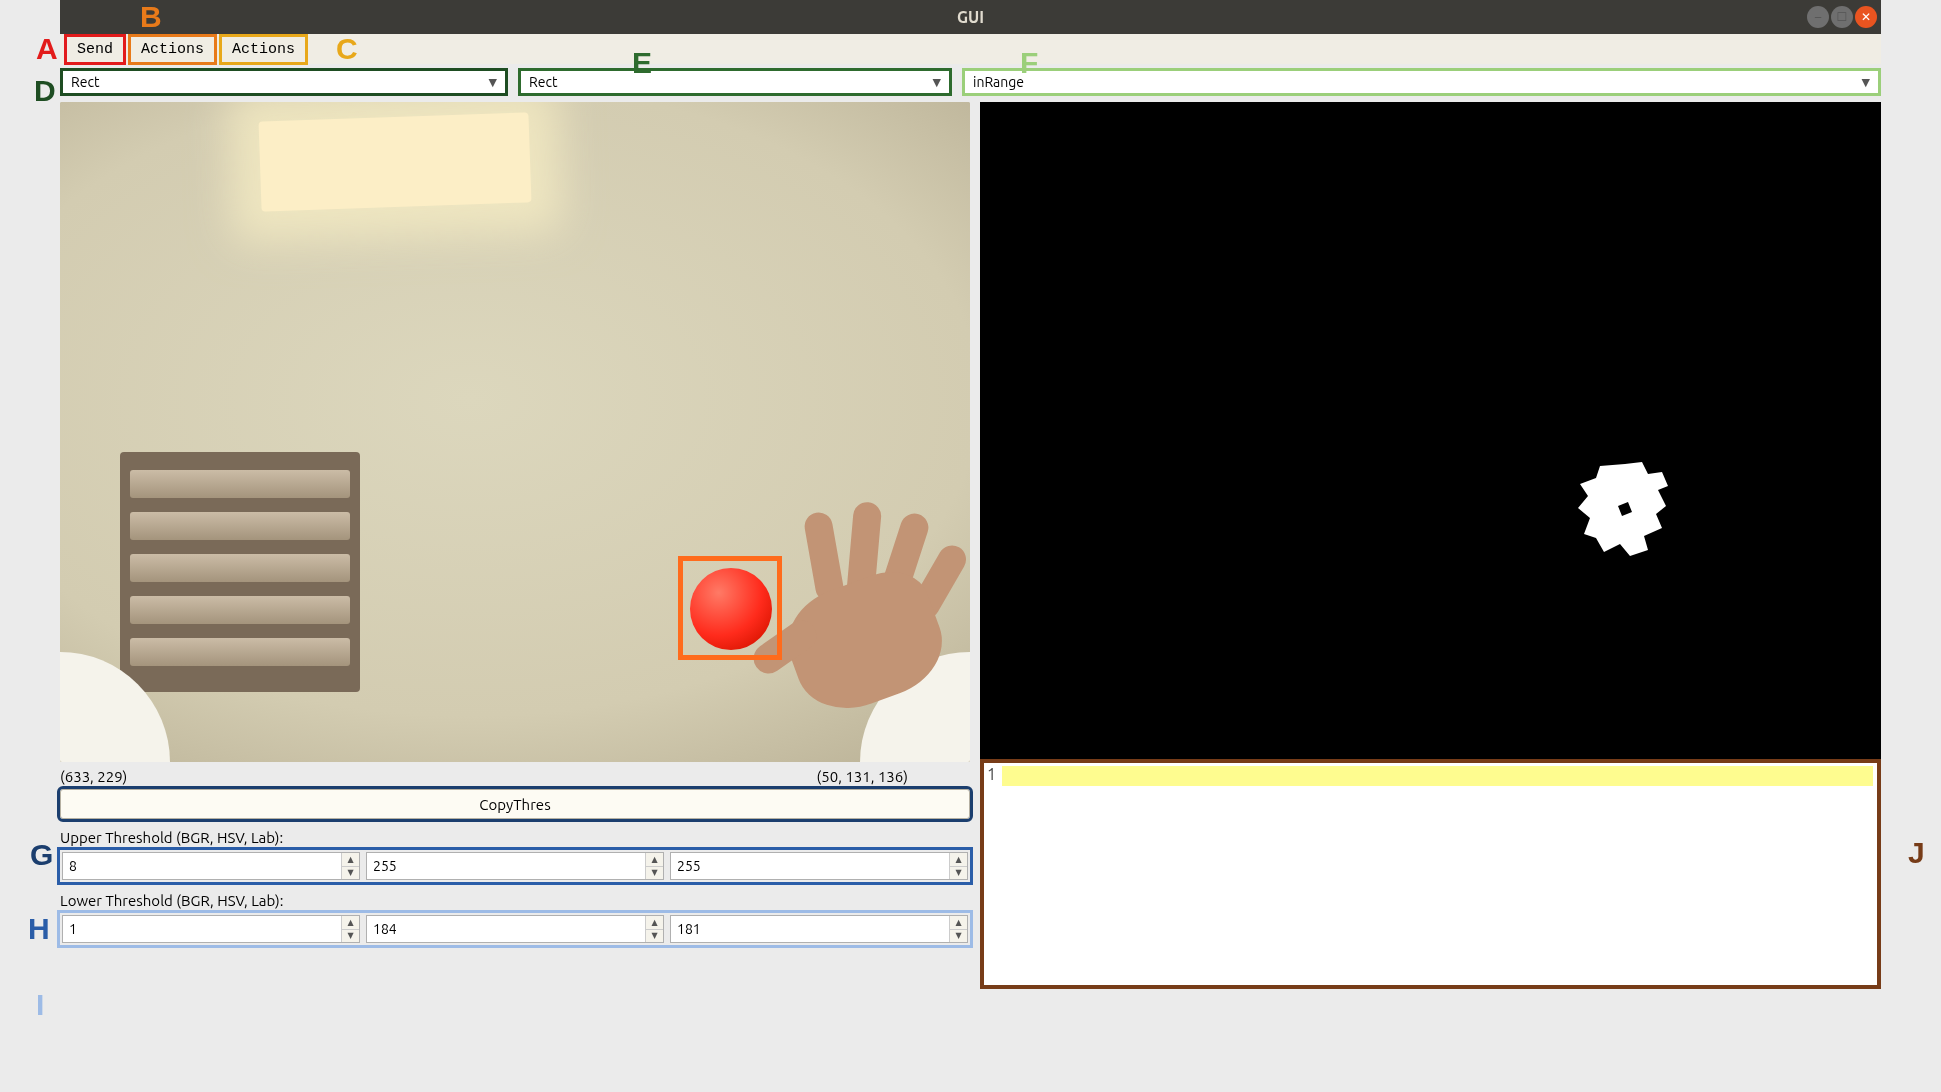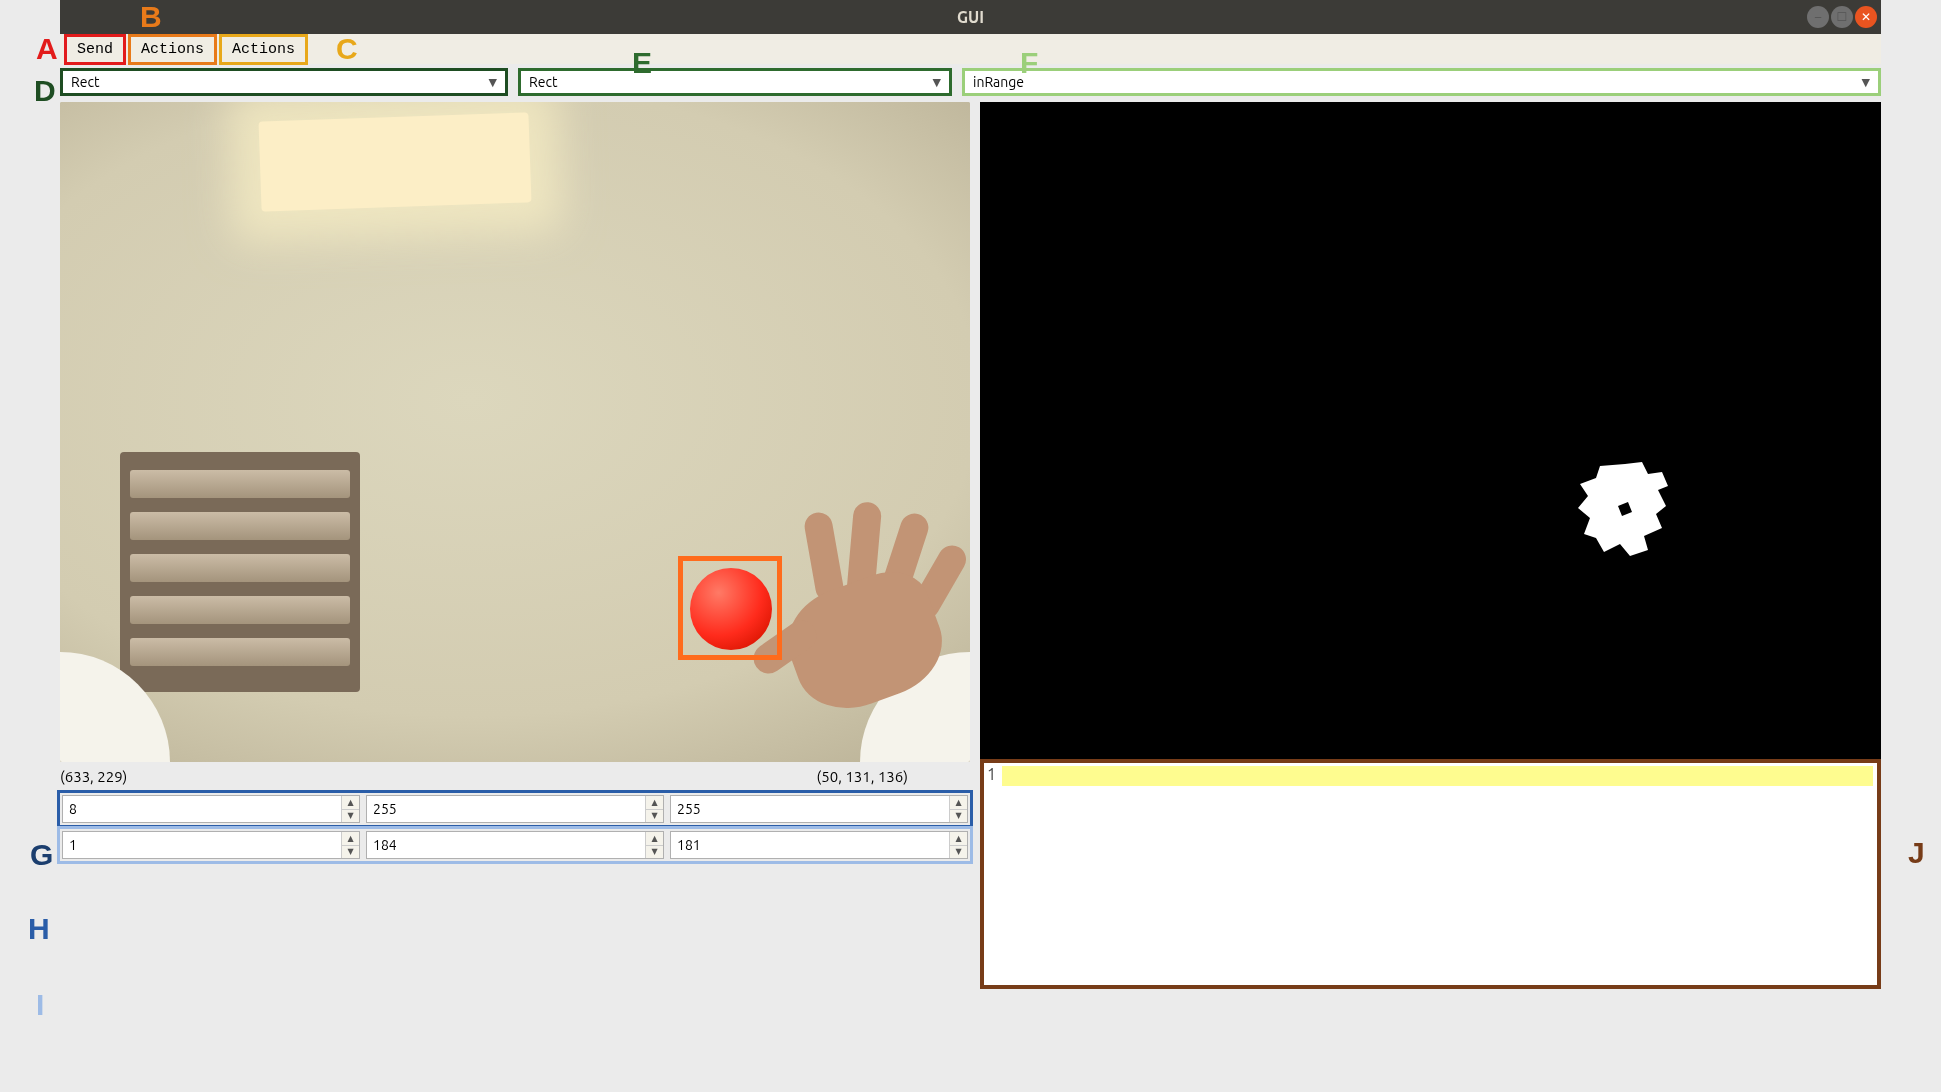--- a/index.html
+++ b/index.html
@@ -358,21 +358,23 @@
   </div>
 </div>
 
 <div class="status-row">
   <span class="status-left">(633, 229)</span>
   <span class="status-right">(50, 131, 136)</span>
 </div>
 
 <div class="controls">
   <div class="left-controls">
-
+    <div class="copy-btn">CopyThres</div>
+
+    <div class="thres-label">Upper Threshold (BGR, HSV, Lab):</div>
     <div class="spin-row outline-upper">
       <div class="spinbox">
         <input value="8" style="">
         <div class="spin-btns">
             <div class="sb">▲</div>
             <div class="sb">▼</div>
           </div>
       </div>
       <div class="spinbox">
         <input value="255" style="">
@@ -383,20 +385,21 @@
       </div>
       <div class="spinbox">
         <input value="255" style="">
         <div class="spin-btns">
             <div class="sb">▲</div>
             <div class="sb">▼</div>
           </div>
       </div>
     </div>
 
+    <div class="thres-label">Lower Threshold (BGR, HSV, Lab):</div>
     <div class="spin-row outline-lower">
       <div class="spinbox">
         <input value="1" style="">
         <div class="spin-btns">
             <div class="sb">▲</div>
             <div class="sb">▼</div>
           </div>
       </div>
       <div class="spinbox">
         <input value="184" style="">

